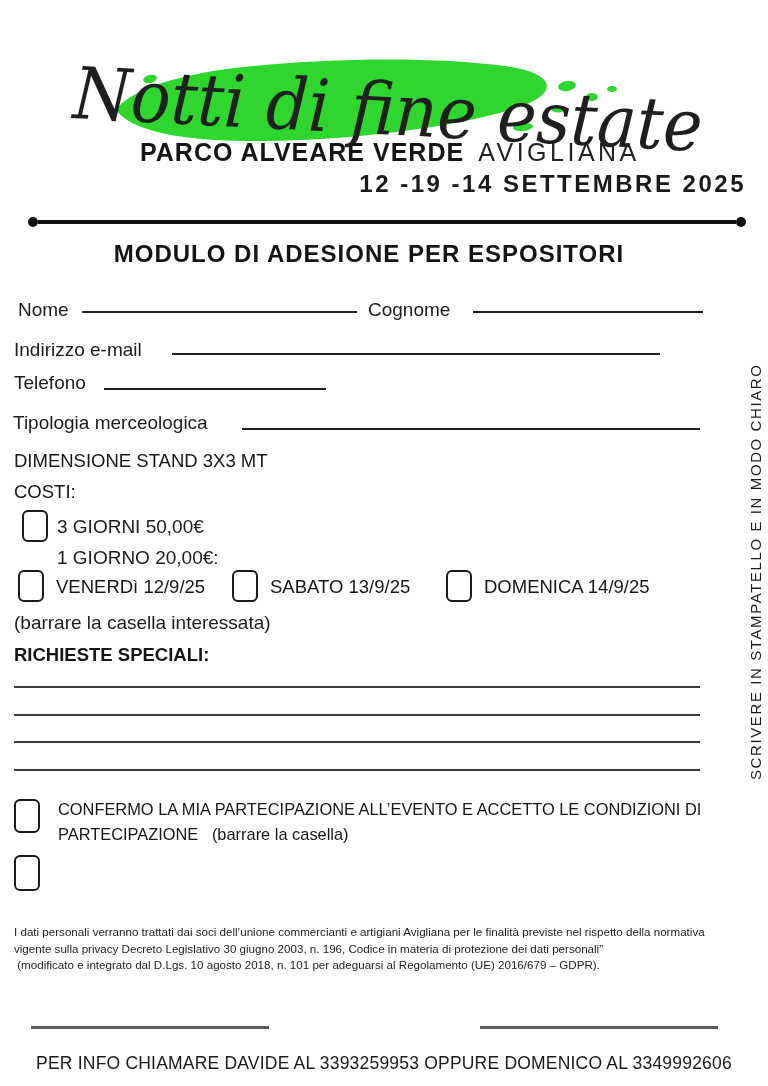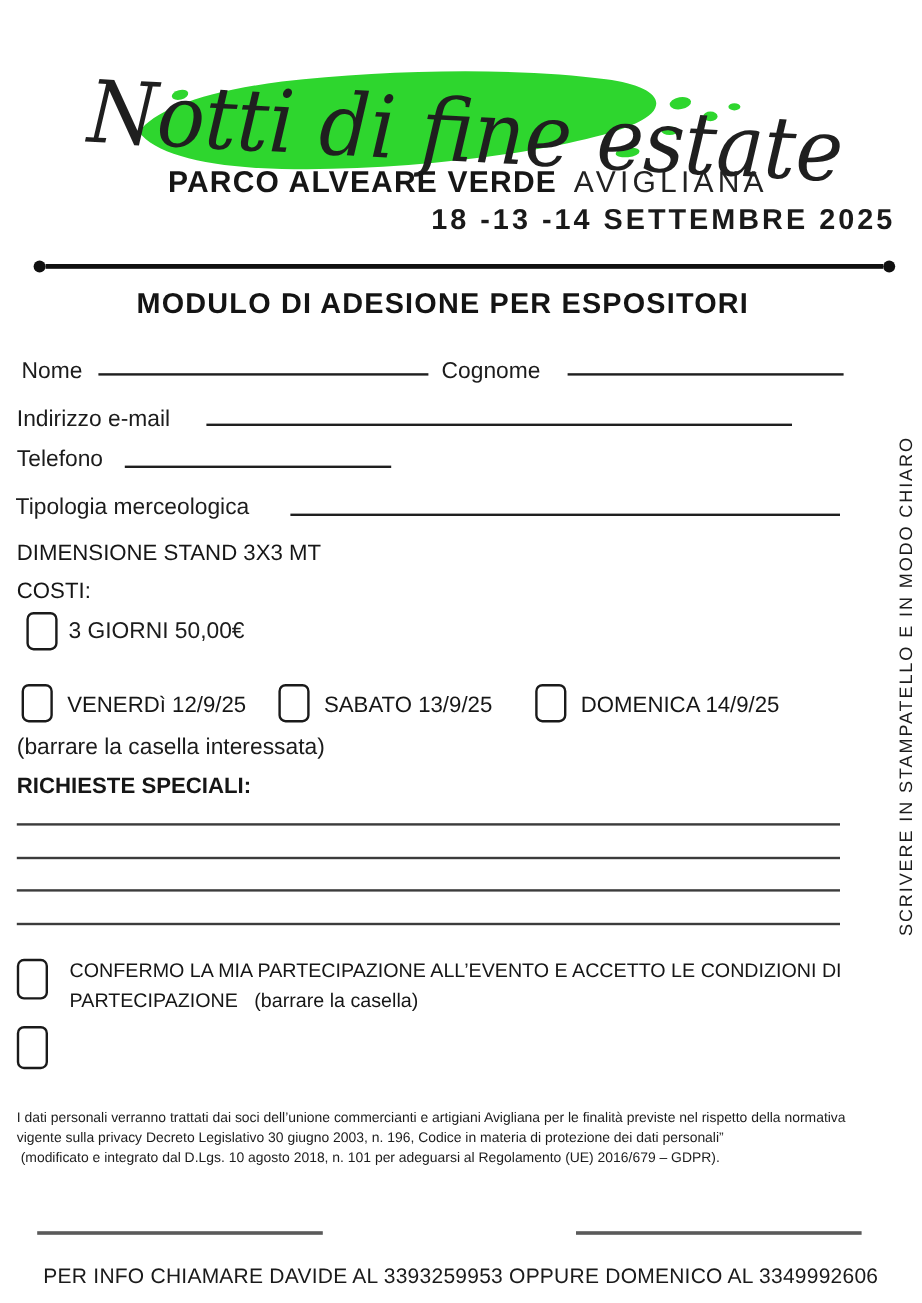--- a/index.html
+++ b/index.html
@@ -80,21 +80,21 @@
       <ellipse cx="150" cy="79" rx="7" ry="4" transform="rotate(-14 150 79)"></ellipse>
       <ellipse cx="523" cy="127" rx="10" ry="4" transform="rotate(-6 523 127)"></ellipse>
     </g>
     <text class="script-text" x="72" y="118" font-size="72" textLength="630" lengthAdjust="spacingAndGlyphs" transform="rotate(3 72 118)">Notti di fine estate</text>
   </svg>
 
   <div class="venue">
     <span class="v-bold">PARCO ALVEARE VERDE</span><span class="v-city">AVIGLIANA</span>
   </div>
 
-  <div class="dates">18 -13 -14 SETTEMBRE 2025</div>
+  <div class="dates">12 -19 -14 SETTEMBRE 2025</div>
 
   <div class="divider">
     <span class="dot"></span>
     <span class="bar"></span>
     <span class="dot"></span>
   </div>
 
   <h1 class="form-title">MODULO DI ADESIONE PER ESPOSITORI</h1>
 
   <span class="f-label" style="left:18px;top:299px">Nome</span>
@@ -109,20 +109,21 @@
   <span class="w-line" style="left:104px;top:388px;width:222px"></span>
 
   <span class="f-label" style="left:13px;top:412px">Tipologia merceologica</span>
   <span class="w-line" style="left:242px;top:428px;width:458px"></span>
 
   <span class="f-label caps" style="left:14px;top:450px">DIMENSIONE STAND 3X3 MT</span>
   <span class="f-label caps" style="left:14px;top:481px">COSTI:</span>
 
   <span class="cb" style="left:22px;top:510px" role="checkbox" aria-checked="false"></span>
   <span class="f-label" style="left:57px;top:516px">3 GIORNI 50,00€</span>
+  <span class="f-label" style="left:57px;top:547px">1 GIORNO 20,00€:</span>
 
   <span class="cb" style="left:18px;top:570px" role="checkbox" aria-checked="false"></span>
   <span class="f-label caps" style="left:56px;top:576px">VENERDì 12/9/25</span>
 
   <span class="cb" style="left:232px;top:570px" role="checkbox" aria-checked="false"></span>
   <span class="f-label caps" style="left:270px;top:576px">SABATO 13/9/25</span>
 
   <span class="cb" style="left:446px;top:570px" role="checkbox" aria-checked="false"></span>
   <span class="f-label caps" style="left:484px;top:576px">DOMENICA 14/9/25</span>
 

